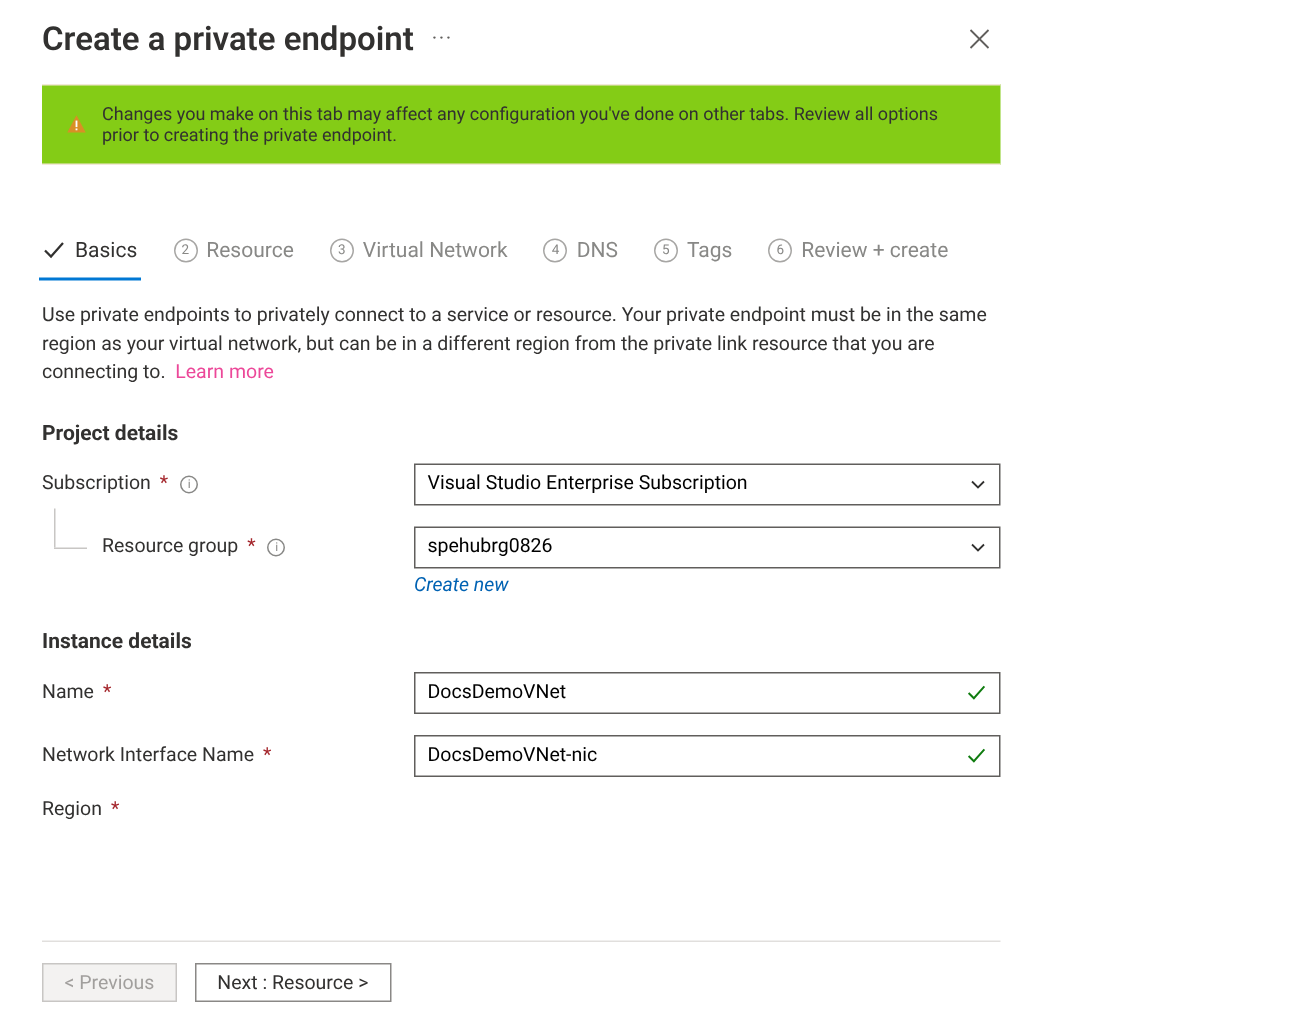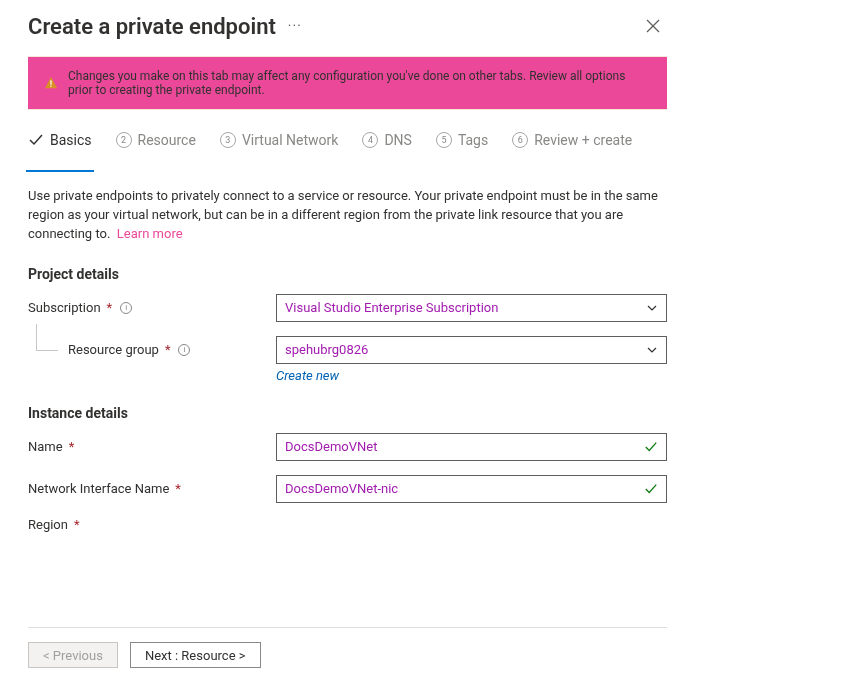--- a/index.html
+++ b/index.html
@@ -43,21 +43,21 @@
     width: 28px; height: 28px;
     display: flex; align-items: center; justify-content: center;
     color: #605e5c;
     cursor: pointer;
   }
   .header .close svg { width: 14px; height: 14px; }
 
   
   .banner {
     margin-top: 16px;
-    background: #ec4899;
+    background: #84cc16;
     border-top: 1px solid #f3e8d7;
     border-bottom: 1px solid #f3e8d7;
     padding: 12px 16px;
     display: flex;
     align-items: center;
     gap: 10px;
     font-size: 12px;
     color: #323130;
   }
   .banner .warn-ico {
@@ -72,23 +72,24 @@
     align-items: center;
     gap: 24px;
     margin-top: 22px;
     border-bottom: 0;
   }
   .tab {
     display: flex;
     gap: 6px;
     color: #888886;
     font-size: 14px;
-    padding-bottom: 22px;
+    padding-bottom: 10px;
     cursor: pointer;
     position: relative;
+    margin-top: 27px;
   }
   .tab.active {
     color: #323130;
     font-weight: 400;
   }
   .tab.active::after {
     content: "";
     position: absolute;
     left: -2px; right: -2px; bottom: -2px;
     height: 2px;
@@ -190,21 +191,21 @@
   }
   .select, .text-input {
     width: 100%;
     height: 28px;
     border: 1px solid #605e5c;
     background: #fff;
     display: flex;
     align-items: center;
     padding: 0 8px;
     font-size: 13px;
-    color: #a21caf;
+    color: #000000;
     position: relative;
   }
   .select .chev {
     margin-left: auto;
     width: 12px; height: 12px;
     display: inline-flex; align-items: center; justify-content: center;
     color: #323130;
   }
   .select .chev svg { width: 12px; height: 12px; }
   .text-input .valid-ico {

